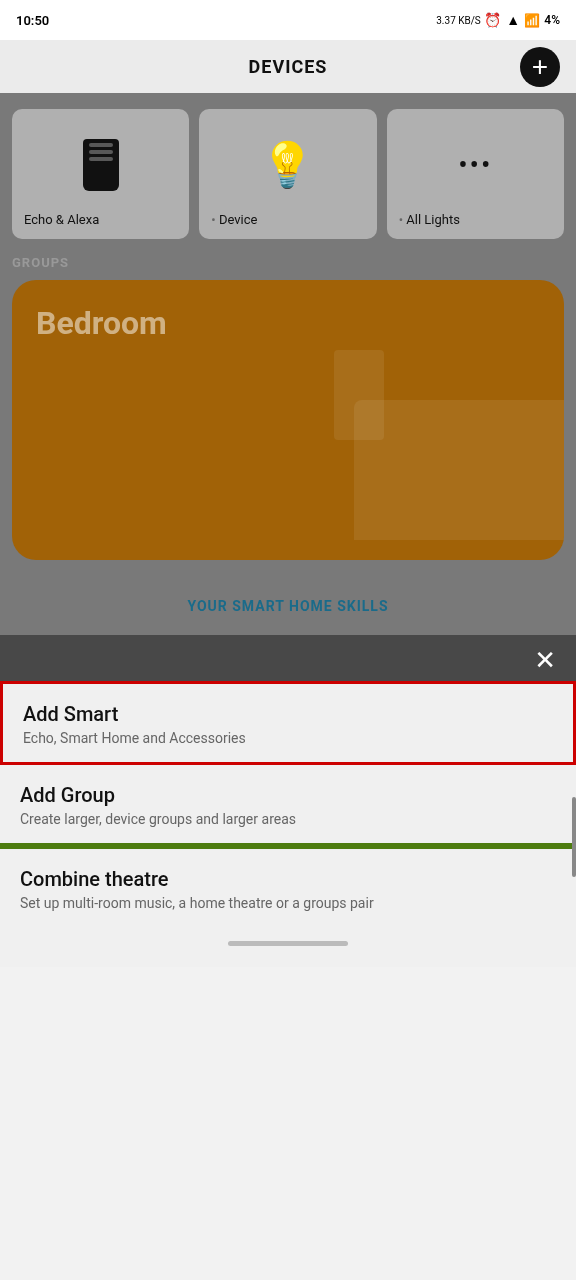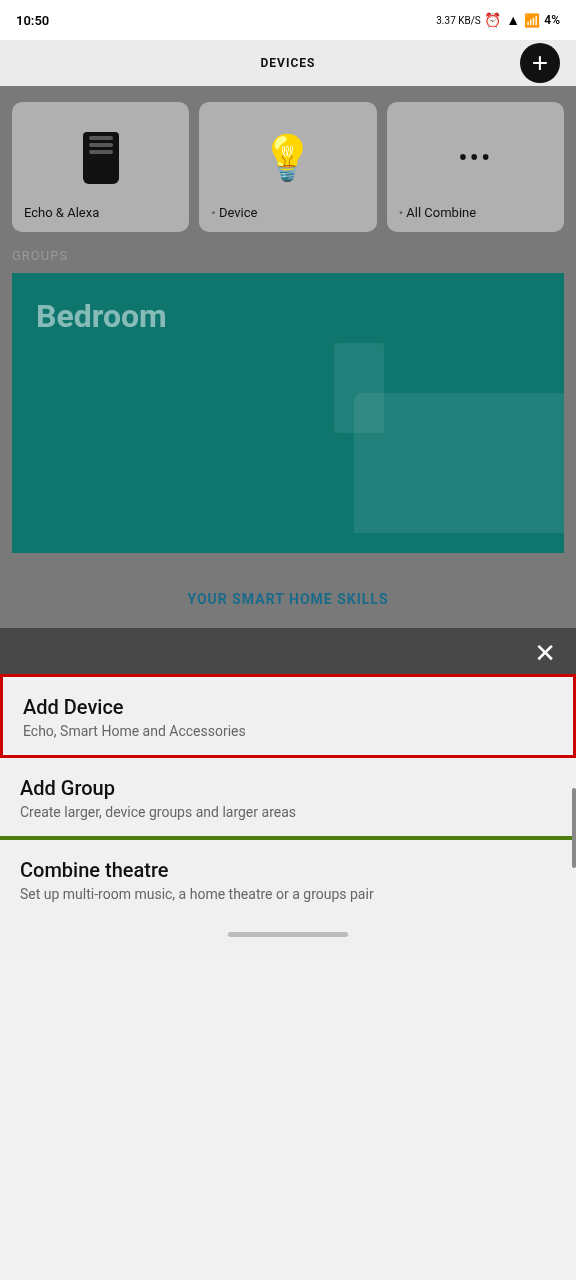--- a/index.html
+++ b/index.html
@@ -37,21 +37,21 @@
     
     .header {
       background: rgba(255,255,255,0.85);
       padding: 16px 20px;
       display: flex;
       align-items: center;
       justify-content: center;
       position: relative;
     }
     .header-title {
-      font-size: 12px;
+      font-size: 18px;
       font-weight: 700;
       color: #111;
       letter-spacing: 1px;
       text-transform: uppercase;
     }
     .header-add-btn {
       position: absolute;
       right: 16px;
       width: 40px;
       height: 40px;
@@ -137,30 +137,30 @@
       color: #111;
       letter-spacing: 2px;
     }
 
     
     .groups-section {
       padding: 0 12px 16px;
     }
     .groups-label {
       font-size: 13px;
-      font-weight: 400;
+      font-weight: 700;
       color: #999;
       letter-spacing: 1px;
       margin-bottom: 10px;
     }
 
     
     .bedroom-card {
-      background: #0f766e;
-      border-radius: 0;
+      background: #a16207;
+      border-radius: 24px;
       height: 280px;
       position: relative;
       overflow: hidden;
       cursor: pointer;
     }
     .bedroom-card-title {
       position: absolute;
       top: 24px;
       left: 24px;
       font-size: 32px;
@@ -226,21 +226,21 @@
       cursor: pointer;
       background: none;
       border: none;
       line-height: 1;
     }
 
     
     .menu-item {
       background: #f0f0f0;
       padding: 18px 20px 16px;
-      border-bottom: 4px solid #4d7c0f;
+      border-bottom: 6px solid #4d7c0f;
       cursor: pointer;
     }
     .menu-item.highlighted {
       border: 3px solid #cc0000;
       background: #f0f0f0;
     }
     .menu-item-title {
       font-size: 20px;
       font-weight: 500;
       color: #111;
@@ -326,21 +326,21 @@
         <span class="category-label">
           <span class="dot">• </span><span>Device</span>
         </span>
       </div>
 
       <div class="category-card">
         <div class="category-icon-area">
           <span class="more-dots">•••</span>
         </div>
         <span class="category-label">
-          <span class="dot">• </span><span>All Combine</span>
+          <span class="dot">• </span><span>All Lights</span>
         </span>
       </div>
 
     </div>
   </div>
 
   <div class="groups-section">
     <div class="groups-label">GROUPS</div>
 
     <div class="bedroom-card">
@@ -358,21 +358,21 @@
 
   <div class="close-btn-row">
     <button class="close-btn">✕</button>
   </div>
 
 </div>
 
 <div class="bottom-sheet-overlay" style="position:relative;">
 
   <div class="menu-item highlighted">
-    <div class="menu-item-title">Add Device</div>
+    <div class="menu-item-title">Add Smart</div>
     <div class="menu-item-subtitle">Echo, Smart Home and Accessories</div>
   </div>
 
   <div class="menu-item">
     <div class="menu-item-title">Add Group</div>
     <div class="menu-item-subtitle">Create larger, device groups and larger areas</div>
   </div>
 
   <div class="menu-item" style="border-bottom: none; position:relative;">
     <div class="menu-item-title">Combine theatre</div>

